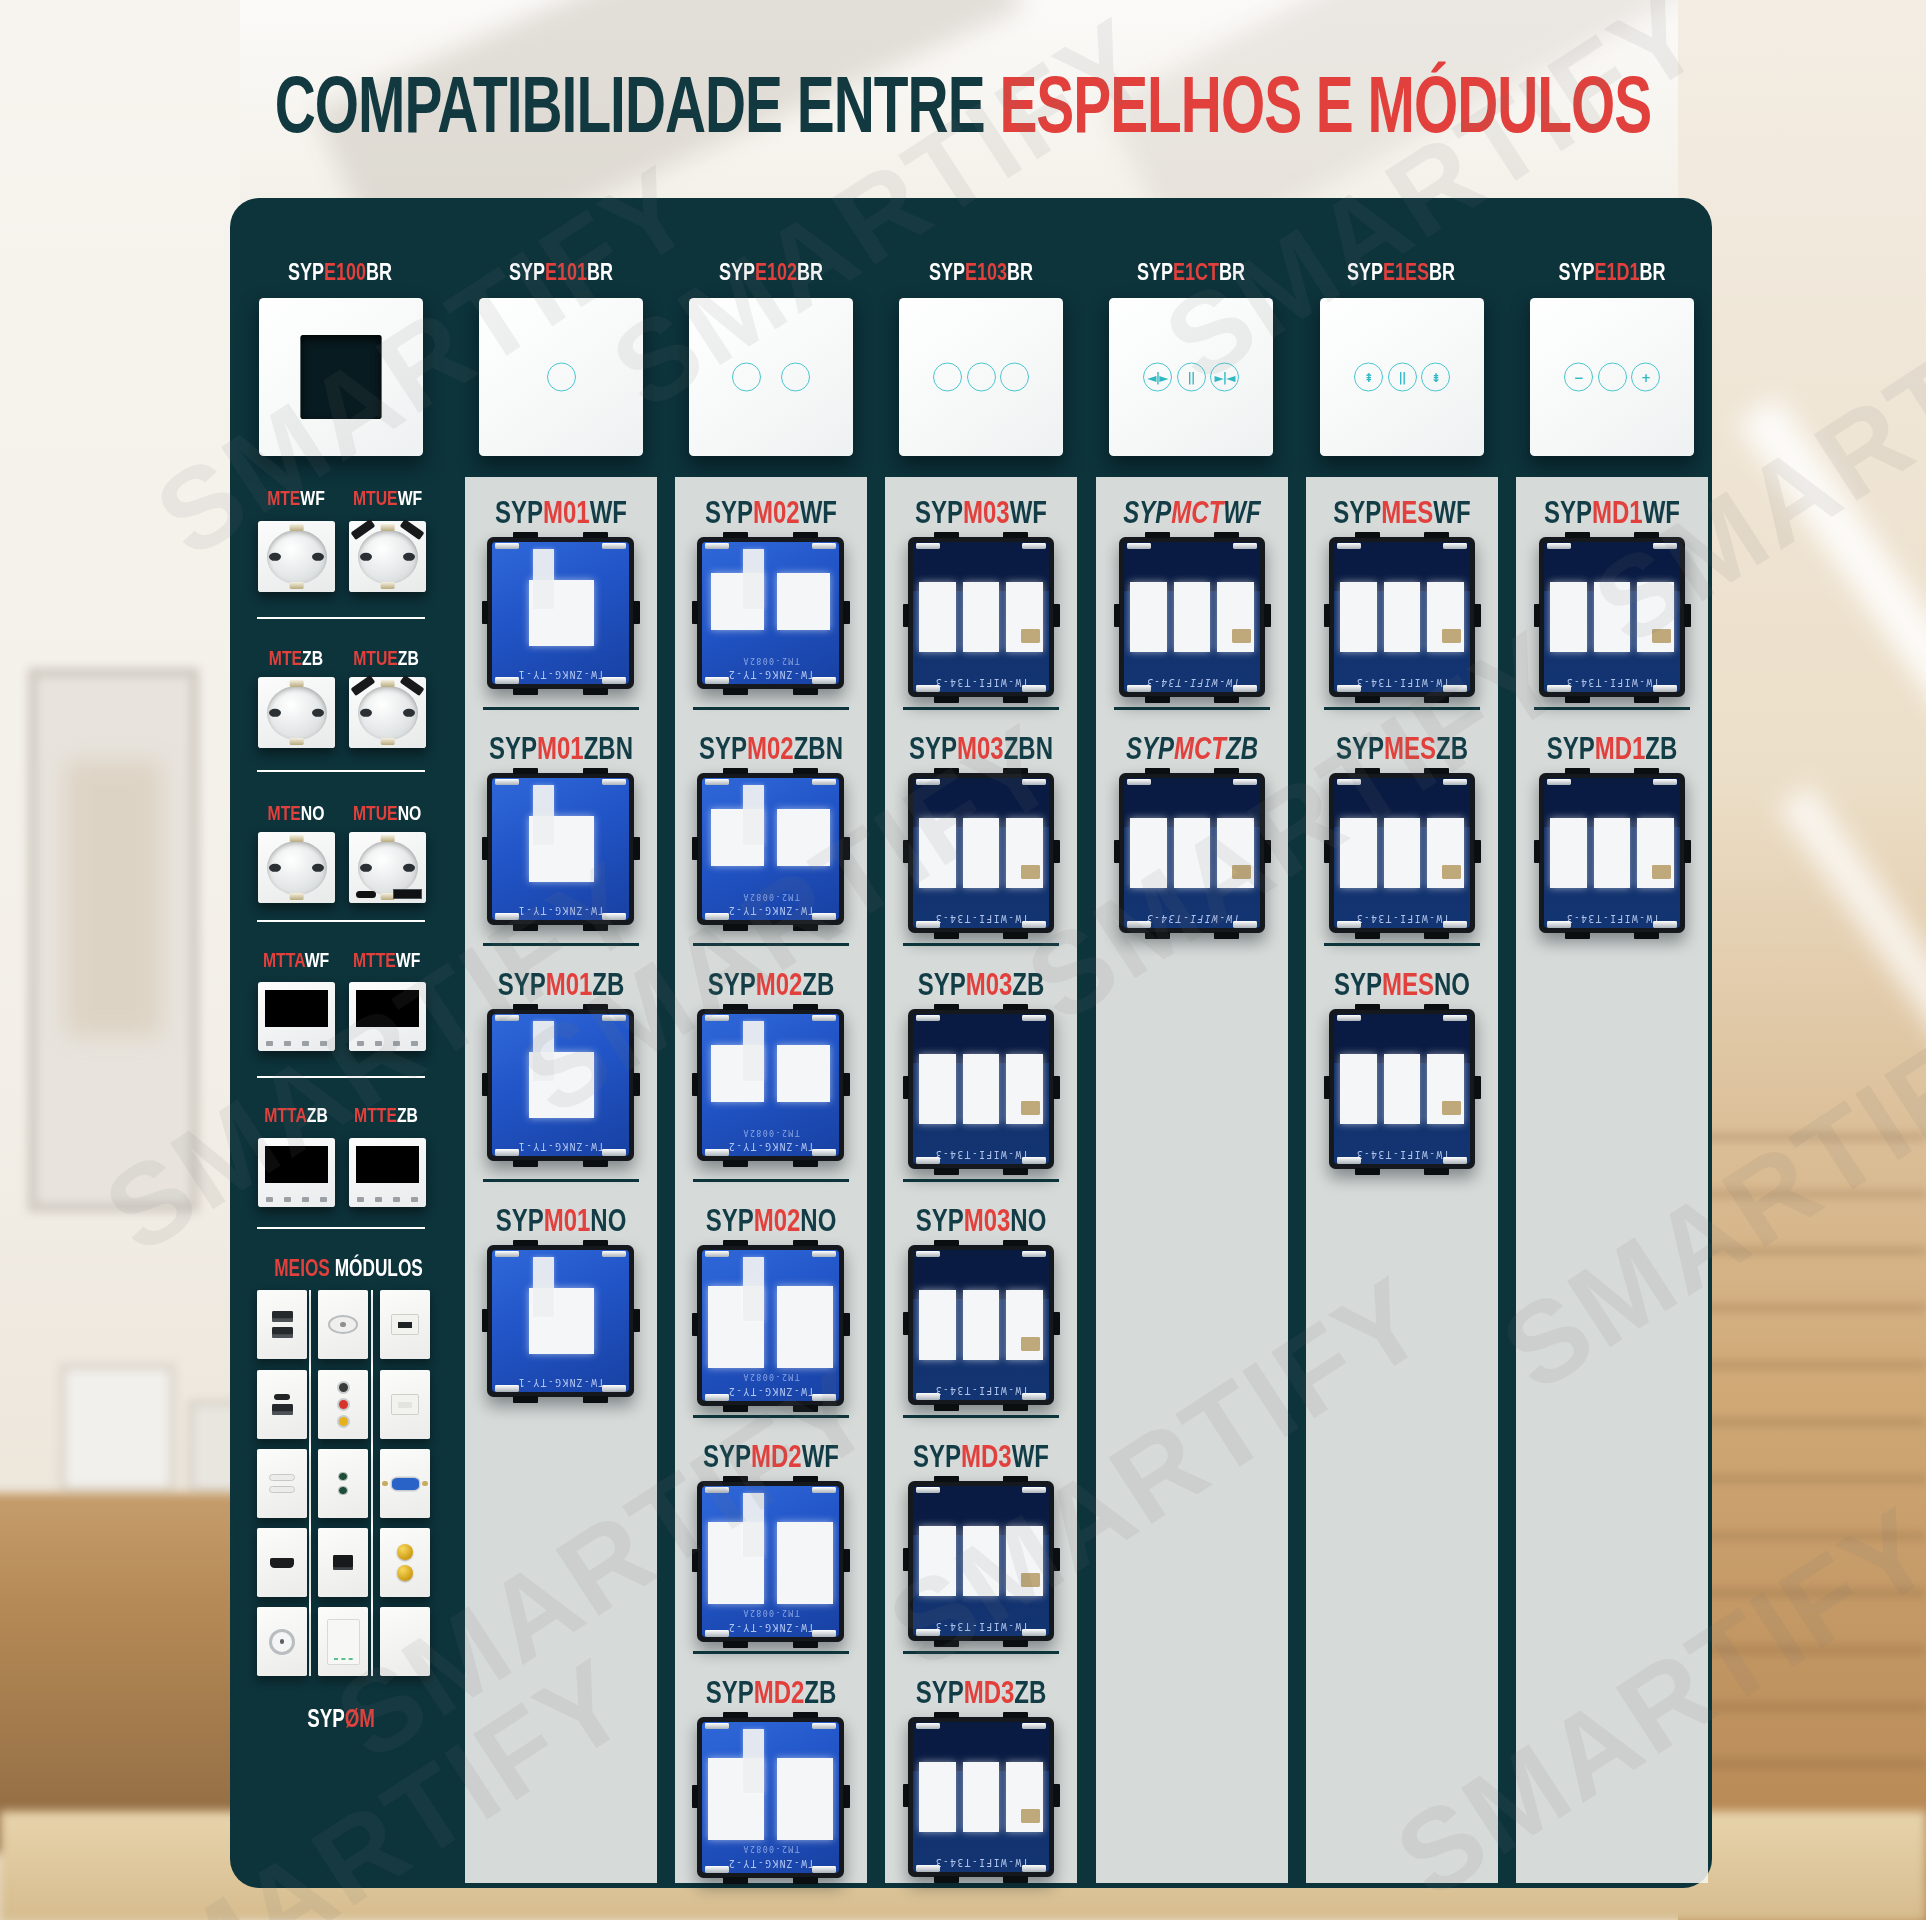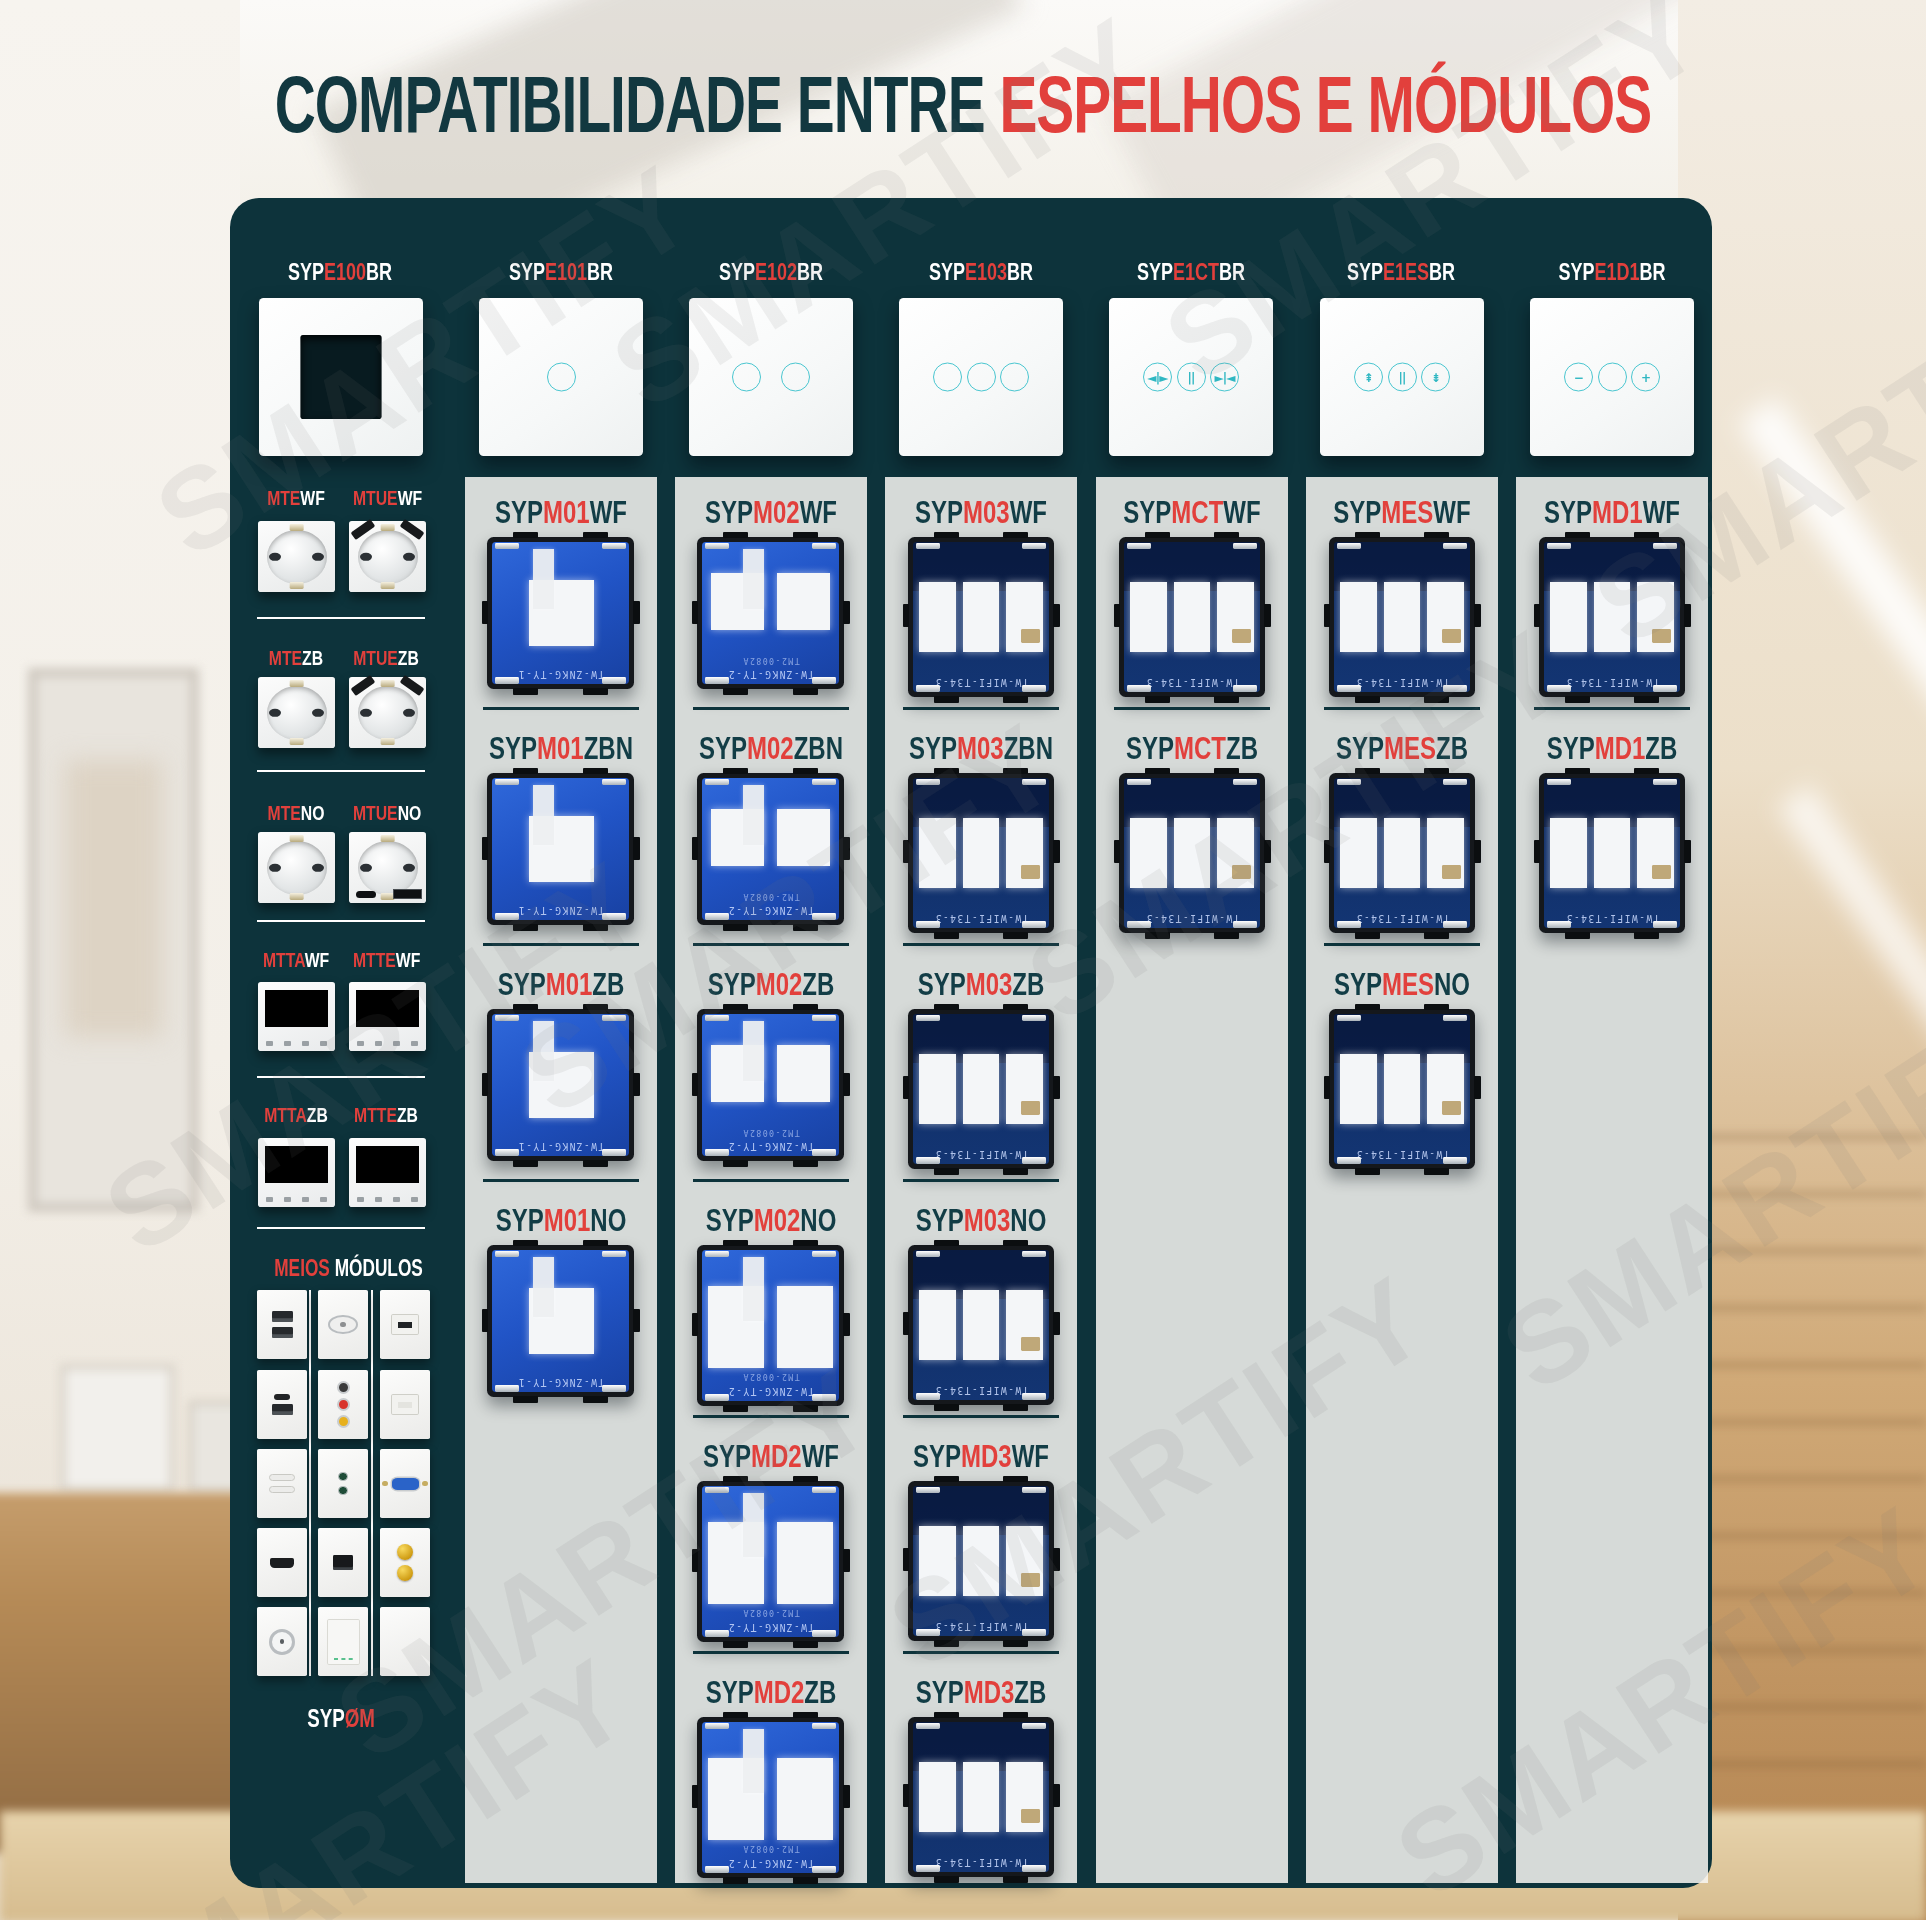--- a/index.html
+++ b/index.html
@@ -534,21 +534,21 @@
             <div class="wsq sq3"></div>
             <div class="chip"></div>
             <div class="btxt">TW-WIFI-T34-3</div>
           </div>
           <div class="clip c0"></div>
           <div class="clip c1"></div>
           <div class="clip c2"></div>
           <div class="clip c3"></div>
         </div>
       </div>
-      <div class="strip" style="left: 866px;">
+      <div class="strip" style="left: 866px; font-style: italic;">
         <div class="clabel cond" style="top: 15.7px;"><span class="d">SYP</span><span class="r">MCT</span><span class="d">WF</span></div>
         <div class="pcb t-n3" style="left: 23px; top: 60px; width: 146px; height: 160px;">
           <div class="nub n0"></div>
           <div class="nub n1"></div>
           <div class="nub n2"></div>
           <div class="nub n3"></div>
           <div class="nub n4"></div>
           <div class="nub n5"></div>
           <div class="board">
             <div class="wsq sq1"></div>

